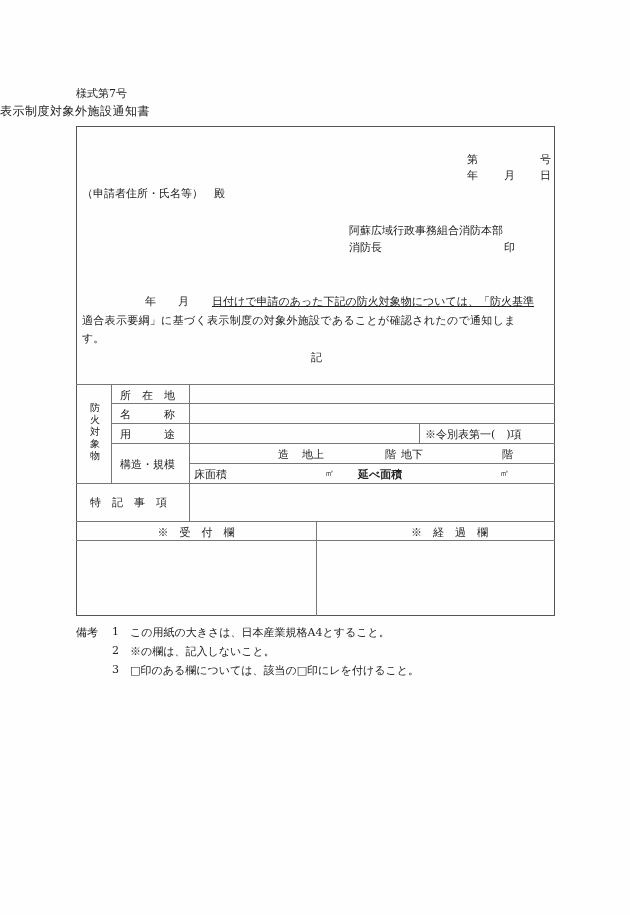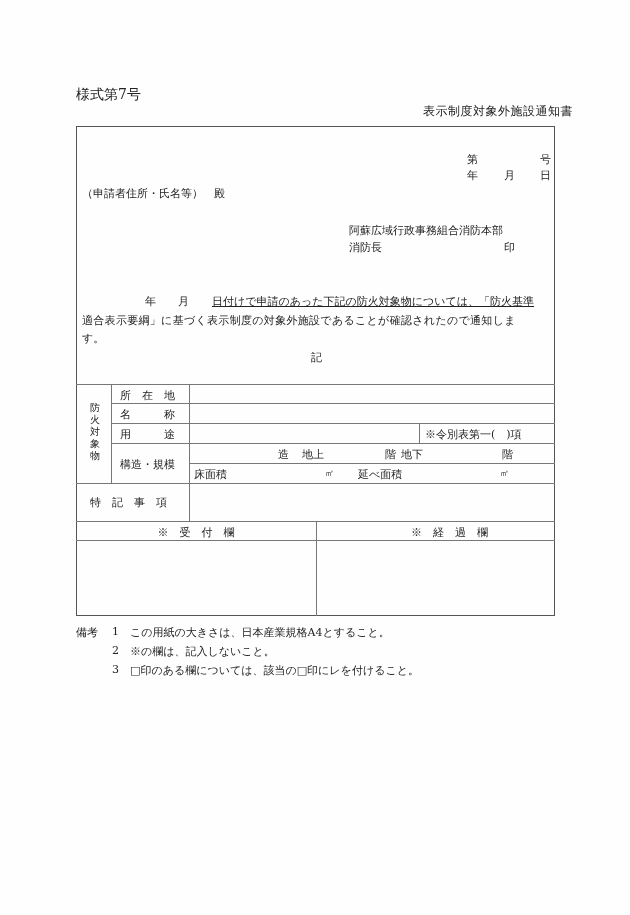--- a/index.html
+++ b/index.html
@@ -1,20 +1,20 @@
 <!DOCTYPE html>
 <html><head>
   <meta charset="utf-8">
   <style>
     html, body { margin: 0; padding: 0; background: #fefefe; }
     body { width: 630px; height: 915px; position: relative; overflow: hidden;
       font-family: "DejaVu Serif", "Liberation Serif", serif; color: #222; font-size: 11px; }
     .abs { position: absolute; white-space: nowrap; }
-    .form-no { left: 76px; top: 86px; font-size: 14px; }
-    .title { left: 0; width: 573px; top: 103px; text-align: right; font-size: 12px; letter-spacing: 0.5px; }
+    .form-no { left: 76px; top: 86px; font-size: 11px; }
+    .title { left: 0; width: 573px; top: 103px; text-align: left; font-size: 12px; letter-spacing: 0.5px; }
     .outer { position: absolute; left: 76px; top: 126px; width: 479px; height: 490px;
       border: 1.5px solid #555; box-sizing: border-box; }
     .hline { position: absolute; height: 0; border-top: 1px solid #777; }
     .vline { position: absolute; width: 0; border-left: 1px solid #777; }
     .vert { left: 82px; top: 402px; width: 22px; text-align: center; font-size: 10px; line-height: 12px; white-space: normal; }
   </style>
 </head>
 <body>
 
 <div class="abs form-no">様式第7号</div>
@@ -64,21 +64,21 @@
 <div class="abs" style="left:120px;top:457px;">構造・規模</div>
 
 <div class="abs" style="left:278px;top:447px;">造</div>
 <div class="abs" style="left:302px;top:447px;">地上</div>
 <div class="abs" style="left:385px;top:447px;">階</div>
 <div class="abs" style="left:401px;top:447px;">地下</div>
 <div class="abs" style="left:502px;top:447px;">階</div>
 
 <div class="abs" style="left:194px;top:467px;">床面積</div>
 <div class="abs" style="left:325px;top:467px;font-size:9px;">㎡</div>
-<div class="abs" style="left:358px;top:467px;">延べ面積</div>
+<div class="abs" style="left:358px;top:467px;font-weight:bold;">延べ面積</div>
 <div class="abs" style="left:500px;top:467px;font-size:9px;">㎡</div>
 
 <div class="abs" style="left:90px;top:495px;">特　記　事　項</div>
 <div class="abs" style="left:190px;top:484px;width:364px;height:36px;"></div>
 <div class="abs" style="left:76px;width:240px;top:525px;text-align:center;">※　受　付　欄</div>
 <div class="abs" style="left:316px;width:267px;top:525px;text-align:center;">※　経　過　欄</div>
 <div class="abs" style="left:77px;top:541px;width:238px;height:74px;"></div>
 <div class="abs" style="left:317px;top:541px;width:237px;height:74px;"></div>
 
 <div class="abs" style="left:76px;top:625px;">備考</div>

